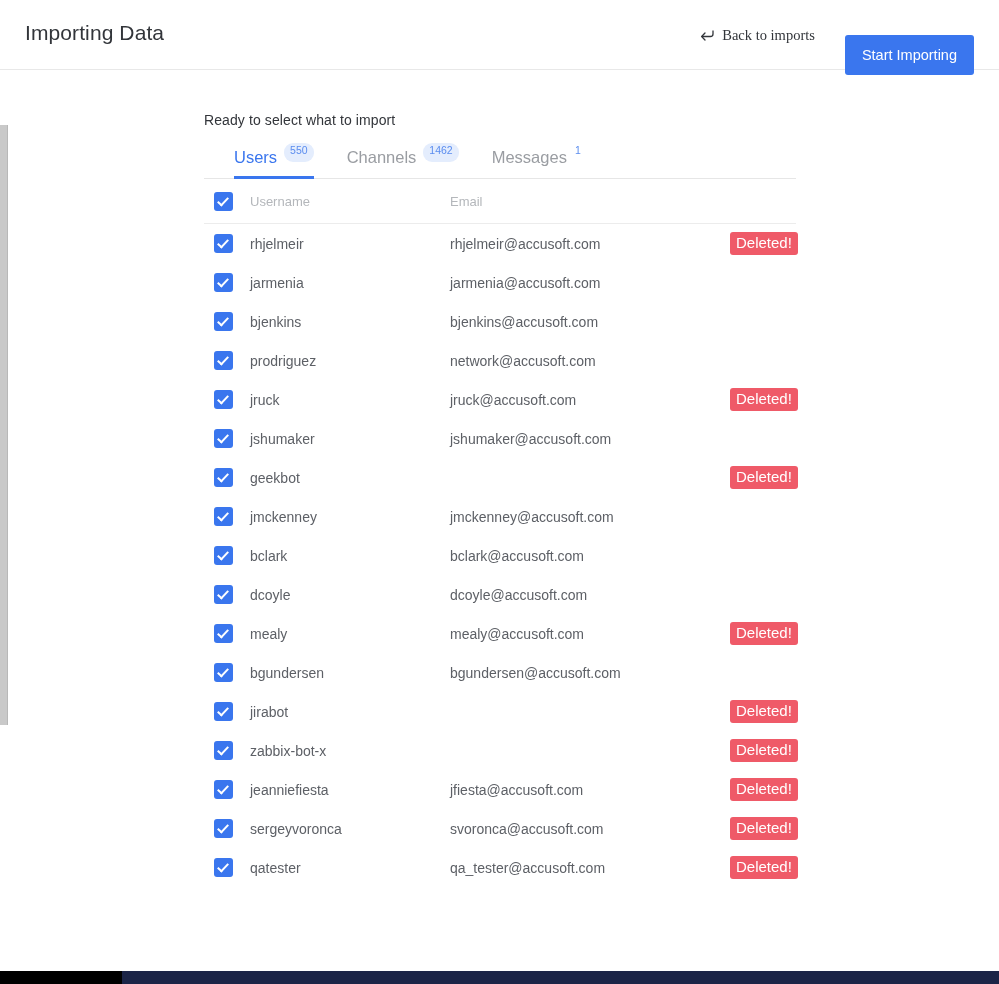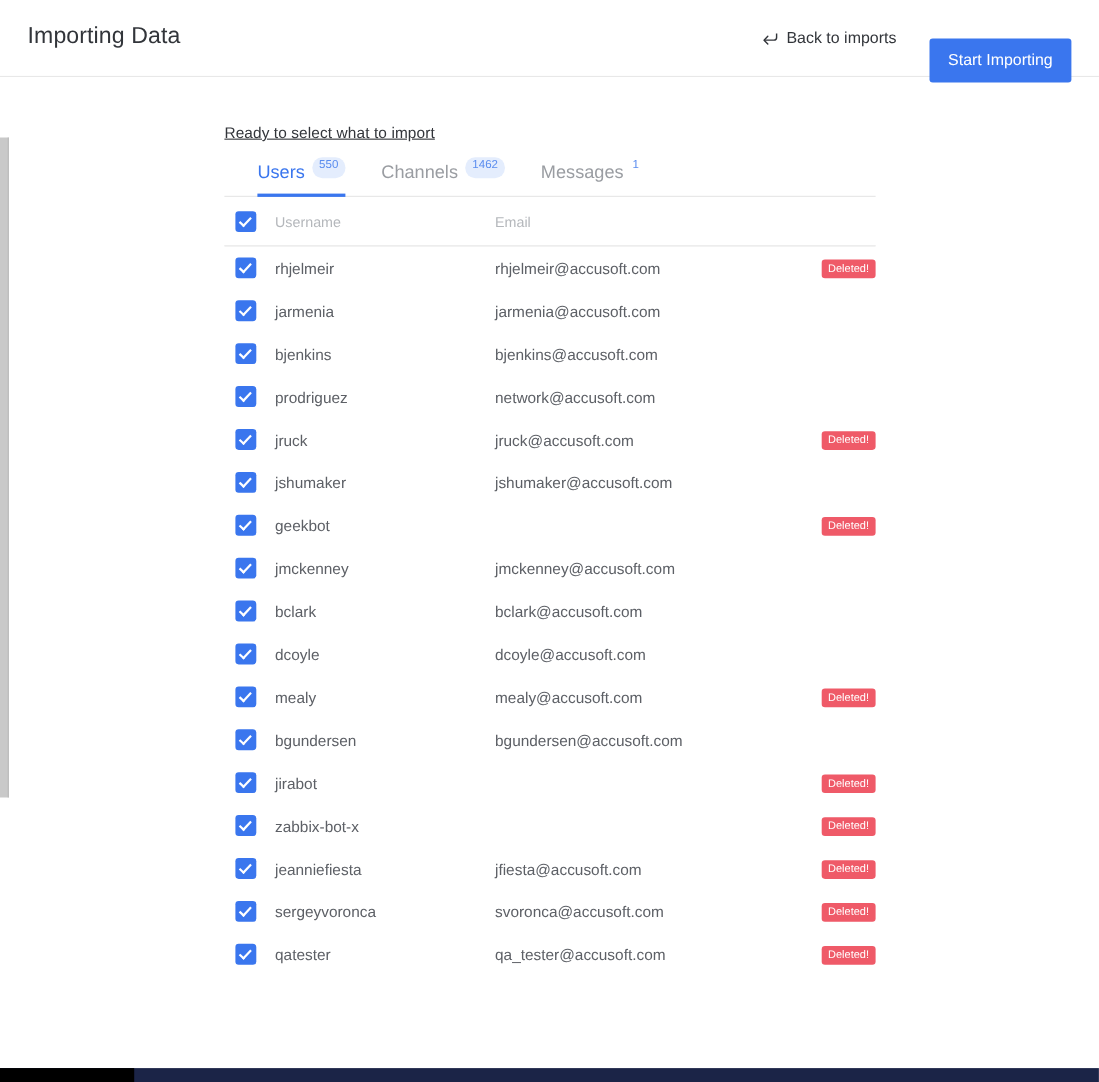--- a/index.html
+++ b/index.html
@@ -46,20 +46,21 @@
   .back-link {
     display: inline-flex;
     align-items: center;
     gap: 7px;
     font-size: 14.5px;
     color: #32353a;
     text-decoration: none;
     cursor: pointer;
     margin-right: 30px;
     white-space: nowrap;
+    font-family: Liberation Serif, serif;
   }
   .back-arrow {
     display: inline-block;
     width: 15px;
     height: 14px;
     position: relative;
     color: #32353a;
   }
   .back-arrow svg { display: block; }
   .btn-primary {
@@ -95,21 +96,20 @@
     position: absolute;
     left: 204px;
     top: 112px;
     width: 592px;
   }
   .ready-text {
     font-size: 14px;
     color: #32353a;
     margin: 0 0 13px 0;
     letter-spacing: 0.1px;
-    text-decoration: underline;
   }
 
   
   .tabs {
     display: flex;
     align-items: flex-end;
     border-bottom: 1px solid #e6e6e6;
     height: 38px;
     padding-left: 30px;
     box-sizing: border-box;
@@ -205,21 +205,21 @@
     border: solid #ffffff;
     border-width: 0 2px 2px 0;
     transform: rotate(43deg);
   }
 
   
   .badge-deleted {
     display: inline-block;
     background: #ef5a68;
     color: #ffffff;
-    font-size: 10px;
+    font-size: 15px;
     border-radius: 3px;
     padding: 3px 6px 3px 6px;
     line-height: 1.1;
     white-space: nowrap;
   }
 
   
   .os-bottom {
     position: absolute;
     left: 0;

